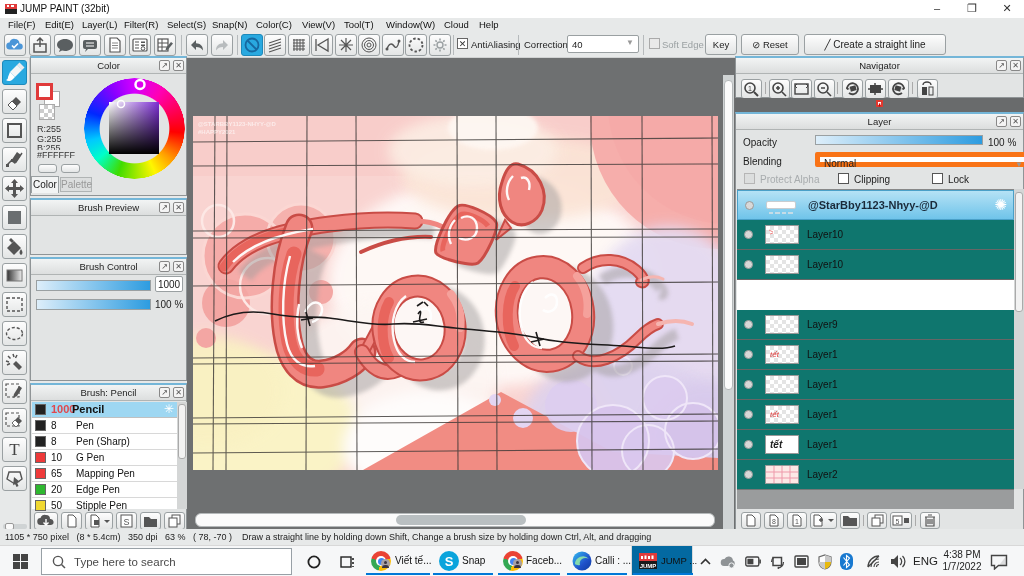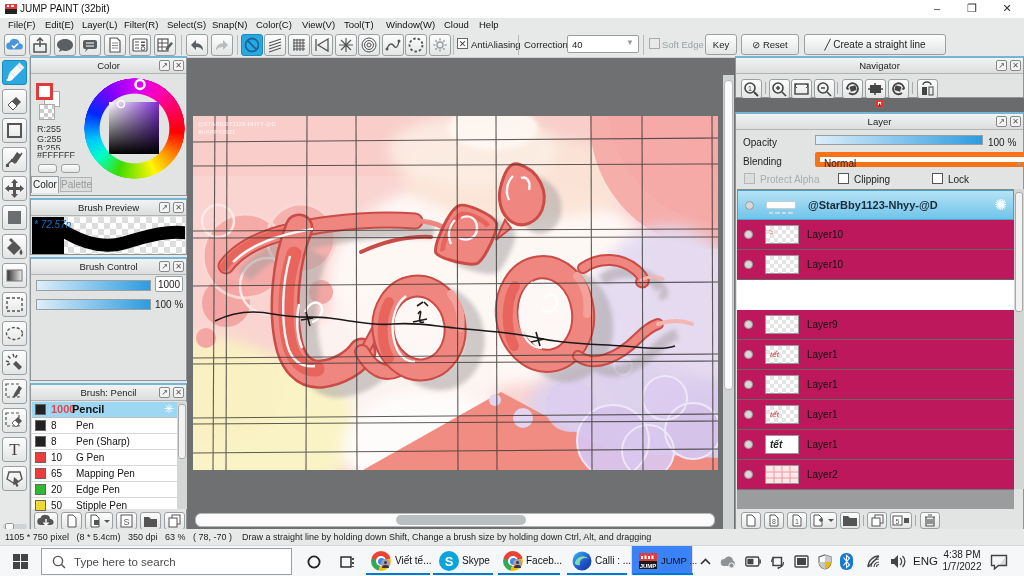--- a/index.html
+++ b/index.html
@@ -34,21 +34,21 @@
   #tab1 { position:absolute; left:1px; top:1px; width:270px; height:16px; background:#dbdfe0; border:1px solid #9aa0a2; font-size:9.5px; color:#222; text-align:center; line-height:15px; }
   
   
   #statusbar { left:0; top:529px; width:1024px; height:16px; background:#e7e9e9; font-size:9px; color:#222; }
   
   #taskbar { left:0; top:545px; width:1024px; height:31px; background:#f6f7f8; border-top:1px solid #d8d8d8; }
   .tapp { position:absolute; top:0; height:29px; font-size:10px; color:#111; white-space:nowrap; }
   .underline { position:absolute; height:2px; background:#0078d7; bottom:0; }
   .seg { position:absolute; font-size:11px; color:#222; }
   .navb { width:21px; height:20px; }
-  .lrow { left:0; width:277px; height:30px; background:#be185d; border-bottom:1px solid #666; }
+  .lrow { left:0; width:277px; height:30px; background:#0f766e; border-bottom:1px solid #666; }
   .leye { position:absolute; left:7px; top:10px; width:9px; height:9px; border-radius:50%; background:#d8d8d8; border:1px solid #999; }
   .lthumb { position:absolute; left:28px; top:5px; width:34px; height:19px; border:1px solid #999; overflow:hidden; }
   .chk { background-image:conic-gradient(#e4e4e4 0 25%,#fff 0 50%,#e4e4e4 0 75%,#fff 0); background-size:8px 8px; background-color:#fff; }
   .lname { position:absolute; left:70px; top:9px; font-size:10px; color:#111; }
 </style>
 </head>
 <body>
 <div id="root">
 
   <div class="abs" id="titlebar">
@@ -296,27 +296,20 @@
     <div class="abs" style="left:6px;top:67px;font-size:9px;color:#333;line-height:9.5px">R:255<br>G:255<br>B:255</div>
     <div class="abs" style="left:6px;top:92px;font-size:9px;color:#333;background:#e2e4e4">#FFFFFF</div>
     <div class="gbtn" style="left:7px;top:106px;width:19px;height:9px"></div>
     <div class="gbtn" style="left:30px;top:106px;width:19px;height:9px"></div>
     <div class="abs" style="left:0px;top:118px;width:28px;height:17px;background:#f2f4f4;border:1px solid #9aa0a2;border-bottom:none;font-size:10px;text-align:center;line-height:16px;color:#222">Color</div>
     <div class="abs" style="left:29px;top:119px;width:32px;height:15px;background:#dcdede;border:1px solid #b0b4b4;font-size:10px;text-align:center;line-height:14px;color:#999">Palette</div>
   </div>
 
   <div class="panel" style="left:30px;top:198px;width:157px;height:57px">
     <div class="ptitle">Brush Preview<span class="pico" style="right:16px">↗</span><span class="pico" style="right:2px">✕</span></div>
-    <div class="abs" style="left:1px;top:17px;width:153px;height:37px;background:#fff;background-image:conic-gradient(#ddd 0 25%,#fff 0 50%,#ddd 0 75%,#fff 0);background-size:12px 12px">
-      <div class="abs" style="left:0;top:0;width:32px;height:37px;background:#000"></div>
-      <svg class="abs" style="left:30px;top:0" width="123" height="37" viewBox="0 0 123 37">
-          <path d="M-2 12 C 20 26, 42 32, 62 26 C 88 18, 108 13, 125 16" fill="none" stroke="#000" stroke-width="13" stroke-linecap="round"></path>
-        </svg>
-      <div class="abs" style="left:2px;top:2px;font-size:10px;color:#1b73c4;font-style:italic">* 72.57n</div>
-    </div>
   </div>
 
   <div class="panel" style="left:30px;top:257px;width:157px;height:124px">
     <div class="ptitle">Brush Control<span class="pico" style="right:16px">↗</span><span class="pico" style="right:2px">✕</span></div>
     <div class="abs" style="left:5px;top:21px;width:115px;height:11px;border:1px solid #9aa0a2;background:linear-gradient(90deg,#ddeefa,#2d9ce0)"></div>
     <div class="abs" style="left:124px;top:17px;width:28px;height:16px;background:#fff;border:1px solid #9aa0a2;border-radius:2px;font-size:10px;color:#222;text-align:center;line-height:15px">1000</div>
     <div class="abs" style="left:5px;top:40px;width:115px;height:11px;border:1px solid #9aa0a2;background:linear-gradient(90deg,#ddeefa,#2d9ce0)"></div>
     <div class="abs" style="left:124px;top:40px;font-size:10px;color:#222">100 %</div>
   </div>
 
@@ -753,21 +746,21 @@
         <div class="abs" style="left:18.5px;top:14.5px;width:3.5px;height:3.5px;border-radius:50%;background:#3c3440"></div>
         <div class="abs" style="left:17px;top:18.5px;width:7px;height:3.5px;border-radius:3.5px 3.5px 0 0;background:#3c3440"></div>
       <span class="abs" style="left:30px;top:9px">Viết tế...</span>
       <div class="underline" style="left:1px;width:64px"></div>
     </div>
     <div class="tapp" style="left:432px;width:62px">
       <svg class="abs" style="left:7px;top:5px" width="20" height="20" viewBox="0 0 20 20">
           <circle cx="10" cy="10" r="10" fill="#0aa4dc"></circle>
           <text x="10" y="15" text-anchor="middle" font-size="13" fill="#fff" font-weight="bold">S</text>
         </svg>
-      <span class="abs" style="left:30px;top:9px">Skype</span>
+      <span class="abs" style="left:30px;top:9px">Snap</span>
       <div class="underline" style="left:1px;width:60px"></div>
     </div>
     <div class="tapp" style="left:497px;width:64px">
       <div class="abs" style="left:6px;top:5px;width:20px;height:20px;border-radius:50%;background:conic-gradient(from 0deg,#ea4335 0 75deg,#fbbc05 75deg 195deg,#34a853 195deg 285deg,#ea4335 285deg 360deg)"></div>
         <div class="abs" style="left:11px;top:10px;width:10px;height:10px;border-radius:50%;background:#fff"></div>
         <div class="abs" style="left:12.5px;top:11.5px;width:7px;height:7px;border-radius:50%;background:#4285f4"></div>
         <div class="abs" style="left:16px;top:13px;width:9px;height:9px;border-radius:50%;background:#a8a0a4"></div>
         <div class="abs" style="left:18.5px;top:14.5px;width:3.5px;height:3.5px;border-radius:50%;background:#3c3440"></div>
         <div class="abs" style="left:17px;top:18.5px;width:7px;height:3.5px;border-radius:3.5px 3.5px 0 0;background:#3c3440"></div>
       <span class="abs" style="left:29px;top:9px">Faceb...</span>
@@ -781,21 +774,21 @@
               <stop offset="0.6" stop-color="#2052cb"></stop>
               <stop offset="1" stop-color="#0d3a9e"></stop>
             </linearGradient>
           </defs>
           <circle cx="10" cy="10" r="9.5" fill="url(#edg)"></circle>
           <path d="M3 13 a8 8 0 0 1 14 -5 c-2 -1.5 -5 -1.5 -7 0 a5.5 5.5 0 0 0 -2 6 c-2 0.5 -4 0 -5 -1 z" fill="#8ee6a8" opacity="0.9"></path>
         </svg>
       <span class="abs" style="left:29px;top:9px">Calli : ...</span>
       <div class="underline" style="left:1px;width:60px"></div>
     </div>
-    <div class="tapp" style="left:631px;width:62px;background:#3b82f6;border-left:1px solid #d8dadc;border-right:1px solid #d8dadc">
+    <div class="tapp" style="left:631px;width:62px;background:#0369a1;border-left:1px solid #d8dadc;border-right:1px solid #d8dadc">
       <svg class="abs" style="left:6px;top:5px" width="20" height="20" viewBox="0 0 20 20">
           <rect x="1" y="2" width="18" height="8" fill="#e03a3a"></rect>
           <rect x="1" y="10" width="18" height="8" fill="#1a1a1a"></rect>
           <path d="M3 5 h2 v3 h-2 z M6.5 4.5 h2 v3.5 h-2 z M10 5 h2 v3 h-2 z M13.5 4.5 h2 v3.5 h-2 z" fill="#fff"></path>
           <text x="10" y="16.5" text-anchor="middle" font-size="6" fill="#fff" font-weight="bold">JUMP</text>
         </svg>
       <span class="abs" style="left:29px;top:9px;font-size:9.5px">JUMP ...</span>
       <div class="underline" style="left:1px;width:60px"></div>
     </div>
 

